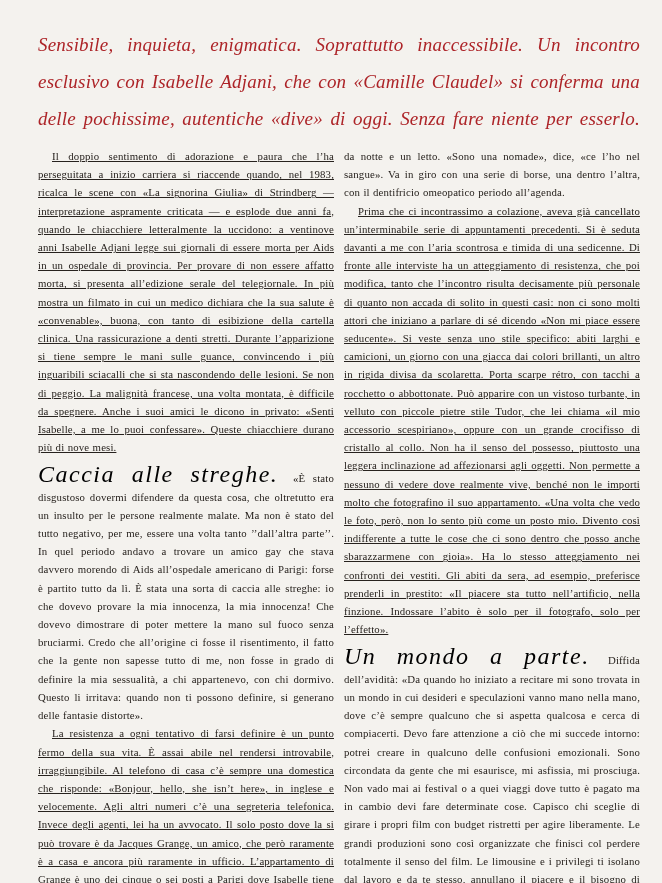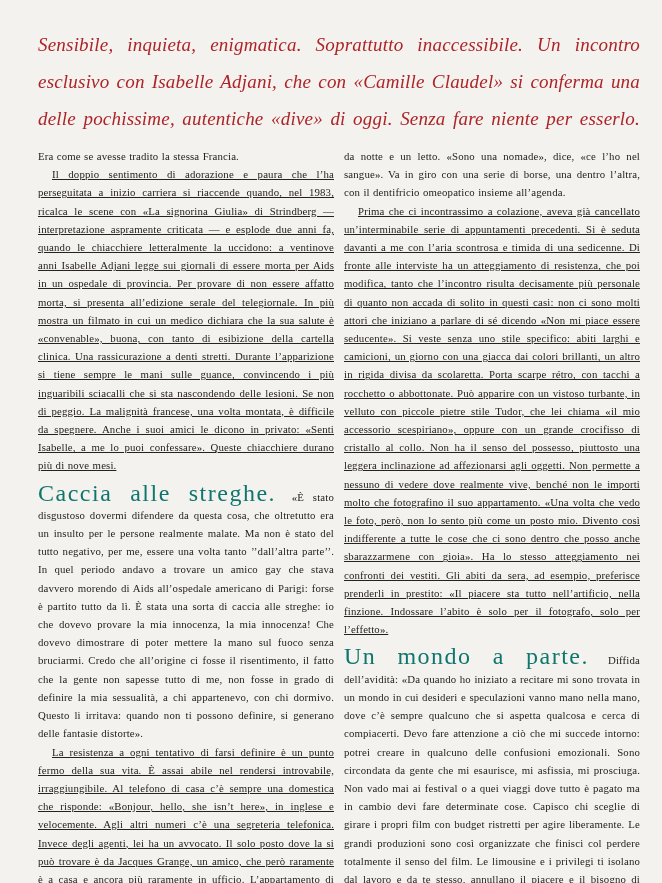--- a/index.html
+++ b/index.html
@@ -43,47 +43,47 @@
     line-height: 18.2px;
     text-align: justify;
     letter-spacing: 0.15px;
     word-spacing: 0.5px;
     hyphens: auto;
     -webkit-hyphens: auto;
   }
   .body-para.indent { text-indent: 14px; text-decoration: underline; }
   .body-para.has-heading { margin-top: 9px; }
   .section-heading {
-    color: #0f766e;
+    font-style: italic;
+    color: #000000;
     font-size: 24px;
     line-height: 18px;
     letter-spacing: 1.5px;
     word-spacing: 5px;
     padding-right: 7px;
     white-space: nowrap;
   }
 </style>
 </head>
 <body>
 
 <div class="page">
   <div class="headline">Sensibile, inquieta, enigmatica. Soprattutto inaccessibile. Un incontro esclusivo con Isabelle Adjani, che con «Camille Claudel» si conferma una delle pochissime, autentiche «dive» di oggi. Senza fare niente per esserlo.</div>
 
   <div class="columns">
     <div class="col">
       <div id="left-paras">
-          <p class="body-para">Era come se avesse tradito la stessa Francia.</p>
           <p class="body-para indent">Il doppio sentimento di adorazione e paura che l’ha perseguitata a inizio carriera si riaccende quando, nel 1983, ricalca le scene con «La signorina Giulia» di Strindberg — interpretazione aspramente criticata — e esplode due anni fa, quando le chiacchiere letteralmente la uccidono: a ventinove anni Isabelle Adjani legge sui giornali di essere morta per Aids in un ospedale di provincia. Per provare di non essere affatto morta, si presenta all’edizione serale del telegiornale. In più mostra un filmato in cui un medico dichiara che la sua salute è «convenable», buona, con tanto di esibizione della cartella clinica. Una rassicurazione a denti stretti. Durante l’apparizione si tiene sempre le mani sulle guance, convincendo i più inguaribili sciacalli che si sta nascondendo delle lesioni. Se non di peggio. La malignità francese, una volta montata, è difficile da spegnere. Anche i suoi amici le dicono in privato: «Senti Isabelle, a me lo puoi confessare». Queste chiacchiere durano più di nove mesi.</p>
           <p class="body-para has-heading"><span class="section-heading">Caccia alle streghe.</span> «È stato disgustoso dovermi difendere da questa cosa, che oltretutto era un insulto per le persone realmente malate. Ma non è stato del tutto negativo, per me, essere una volta tanto ’’dall’altra parte’’. In quel periodo andavo a trovare un amico gay che stava davvero morendo di Aids all’ospedale americano di Parigi: forse è partito tutto da lì. È stata una sorta di caccia alle streghe: io che dovevo provare la mia innocenza, la mia innocenza! Che dovevo dimostrare di poter mettere la mano sul fuoco senza bruciarmi. Credo che all’origine ci fosse il risentimento, il fatto che la gente non sapesse tutto di me, non fosse in grado di definire la mia sessualità, a chi appartenevo, con chi dormivo. Questo li irritava: quando non ti possono definire, si generano delle fantasie distorte».</p>
           <p class="body-para indent">La resistenza a ogni tentativo di farsi definire è un punto fermo della sua vita. È assai abile nel rendersi introvabile, irraggiungibile. Al telefono di casa c’è sempre una domestica che risponde: «Bonjour, hello, she isn’t here», in inglese e velocemente. Agli altri numeri c’è una segreteria telefonica. Invece degli agenti, lei ha un avvocato. Il solo posto dove la si può trovare è da Jacques Grange, un amico, che però raramente è a casa e ancora più raramente in ufficio. L’appartamento di Grange è uno dei cinque o sei posti a Parigi dove Isabelle tiene uno spazzolino da denti, una boccetta di profumo, una camicia</p>
         </div>
     </div>
 
     <div class="col">
       <div id="right-paras">
-          <p class="body-para">da notte e un letto. «Sono una nomade», dice, «ce l’ho nel sangue». Va in giro con una serie di borse, una dentro l’altra, con il dentifricio omeopatico insieme all’agenda.</p>
+          <p class="body-para">da notte e un letto. «Sono una nomade», dice, «ce l’ho nel sangue». Va in giro con una serie di borse, una dentro l’altra, con il dentifricio omeopatico periodo all’agenda.</p>
           <p class="body-para indent">Prima che ci incontrassimo a colazione, aveva già cancellato un’interminabile serie di appuntamenti precedenti. Si è seduta davanti a me con l’aria scontrosa e timida di una sedicenne. Di fronte alle interviste ha un atteggiamento di resistenza, che poi modifica, tanto che l’incontro risulta decisamente più personale di quanto non accada di solito in questi casi: non ci sono molti attori che iniziano a parlare di sé dicendo «Non mi piace essere seducente». Si veste senza uno stile specifico: abiti larghi e camicioni, un giorno con una giacca dai colori brillanti, un altro in rigida divisa da scolaretta. Porta scarpe rétro, con tacchi a rocchetto o abbottonate. Può apparire con un vistoso turbante, in velluto con piccole pietre stile Tudor, che lei chiama «il mio accessorio scespiriano», oppure con un grande crocifisso di cristallo al collo. Non ha il senso del possesso, piuttosto una leggera inclinazione ad affezionarsi agli oggetti. Non permette a nessuno di vedere dove realmente vive, benché non le importi molto che fotografino il suo appartamento. «Una volta che vedo le foto, però, non lo sento più come un posto mio. Divento così indifferente a tutte le cose che ci sono dentro che posso anche sbarazzarmene con gioia». Ha lo stesso atteggiamento nei confronti dei vestiti. Gli abiti da sera, ad esempio, preferisce prenderli in prestito: «Il piacere sta tutto nell’artificio, nella finzione. Indossare l’abito è solo per il fotografo, solo per l’effetto».</p>
           <p class="body-para has-heading"><span class="section-heading">Un mondo a parte.</span> Diffida dell’avidità: «Da quando ho iniziato a recitare mi sono trovata in un mondo in cui desideri e speculazioni vanno mano nella mano, dove c’è sempre qualcuno che si aspetta qualcosa e cerca di compiacerti. Devo fare attenzione a ciò che mi succede intorno: potrei creare in qualcuno delle confusioni emozionali. Sono circondata da gente che mi esaurisce, mi asfissia, mi prosciuga. Non vado mai ai festival o a quei viaggi dove tutto è pagato ma in cambio devi fare determinate cose. Capisco chi sceglie di girare i propri film con budget ristretti per agire liberamente. Le grandi produzioni sono così organizzate che finisci col perdere totalmente il senso del film. Le limousine e i privilegi ti isolano dal lavoro e da te stesso, annullano il piacere e il bisogno di stare sul set.</p>
         </div>
 
     </div>
   </div>
 </div>
 
 </body></html>

